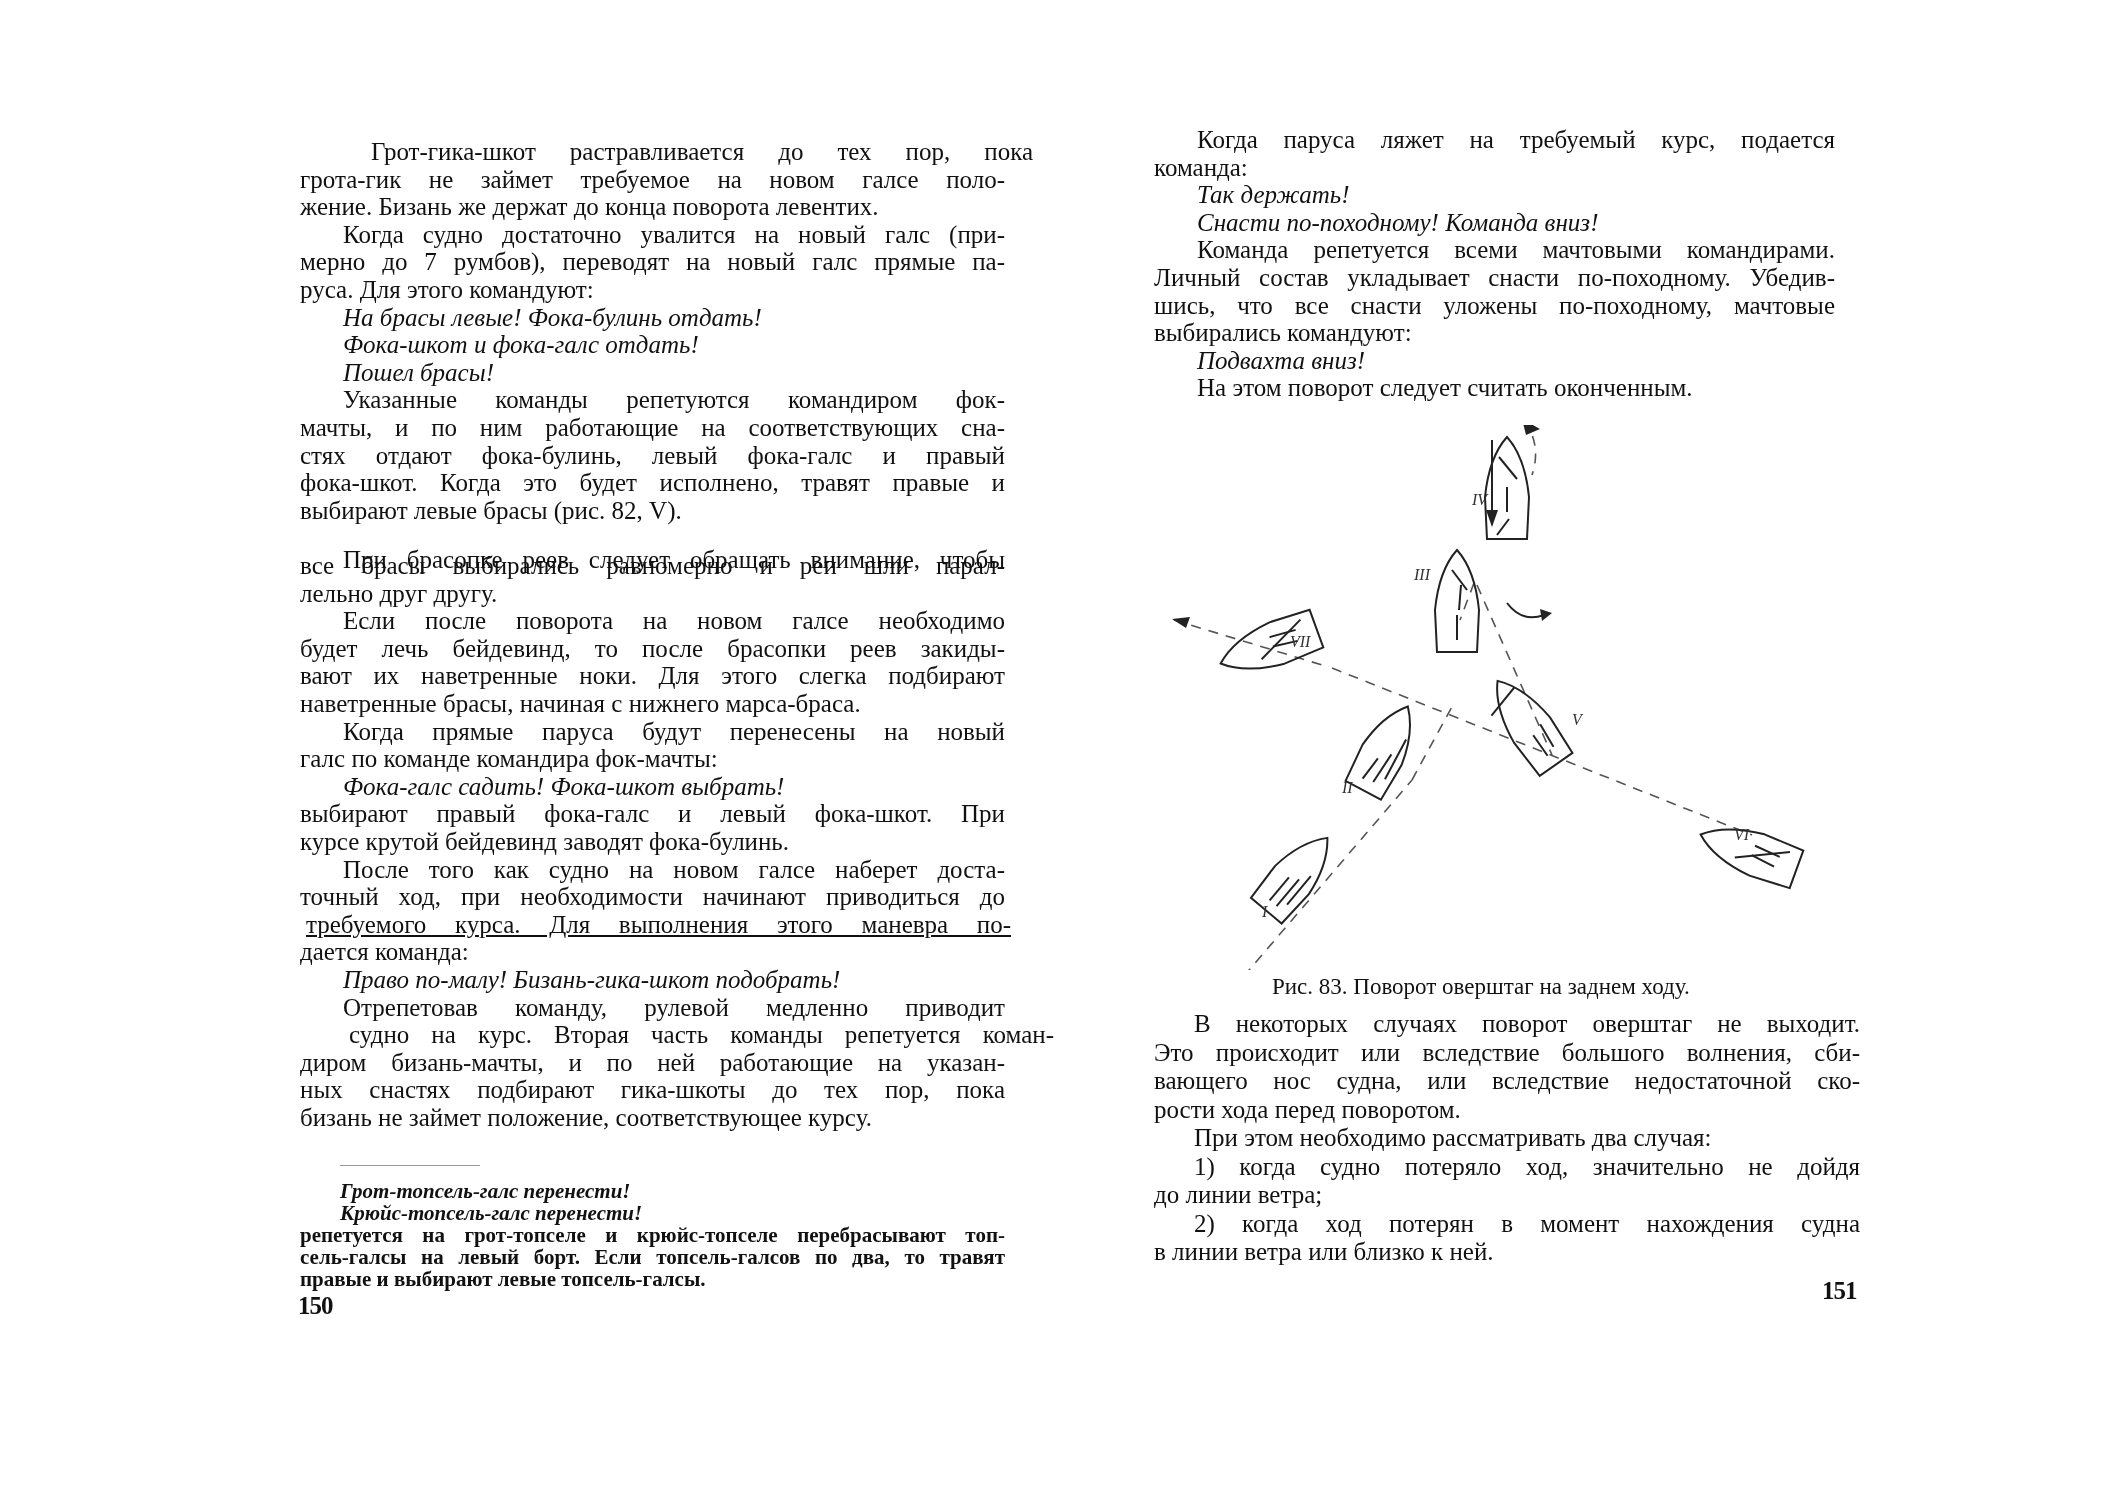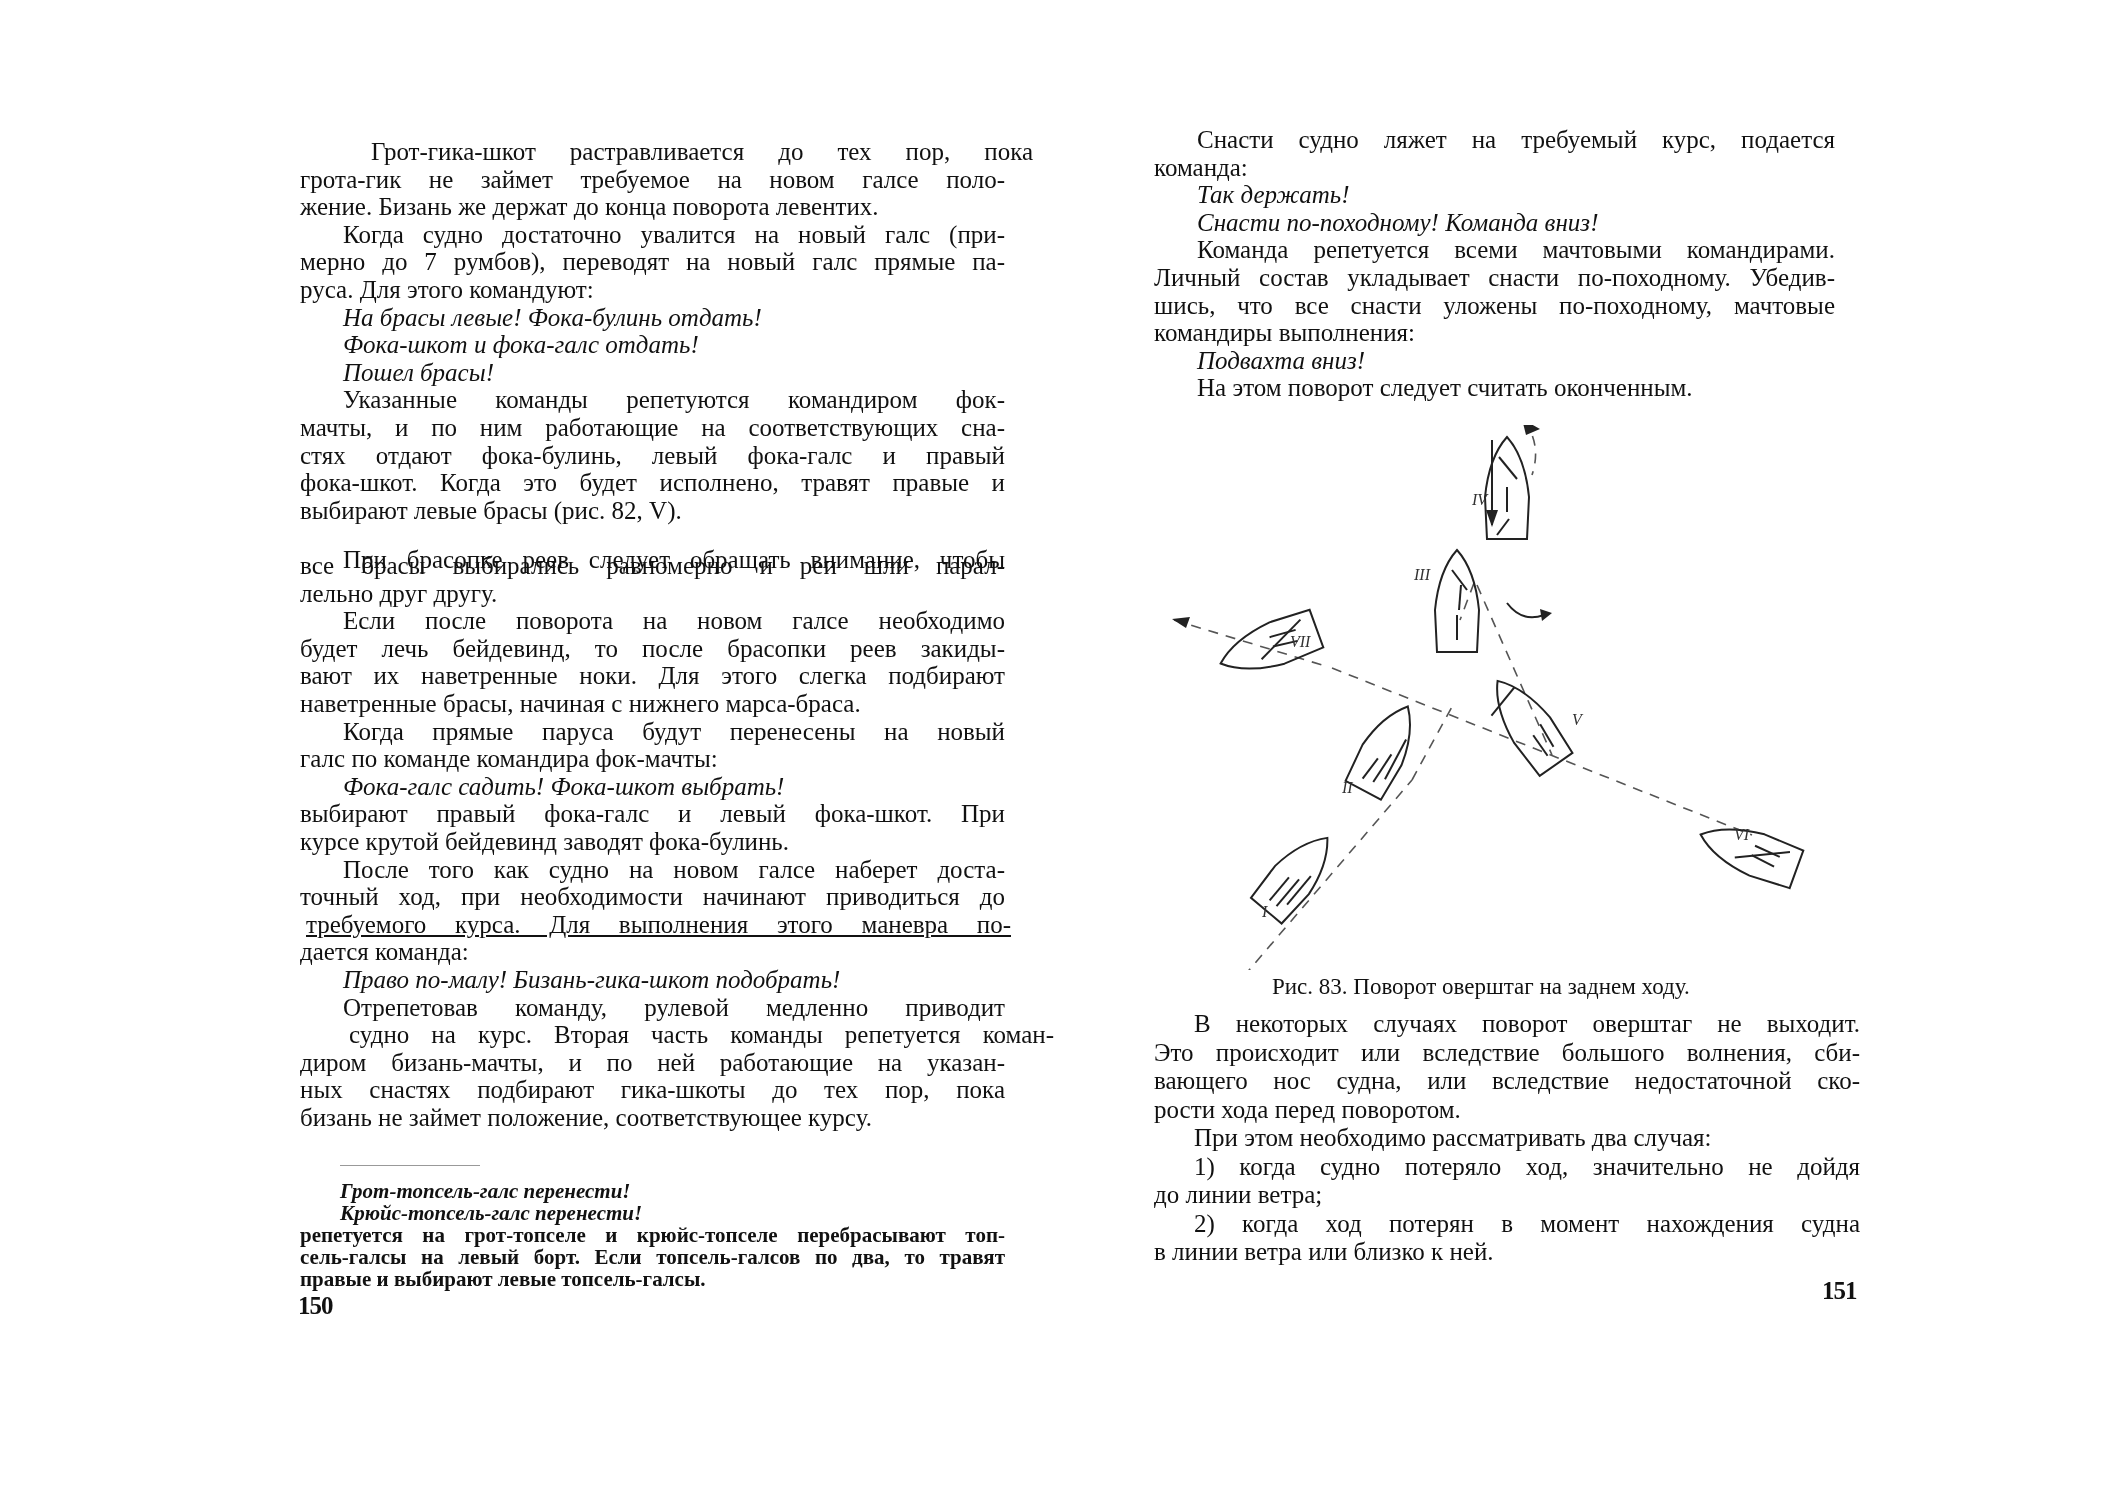--- a/index.html
+++ b/index.html
@@ -66,28 +66,28 @@
       <div class="line it fn last" style="left: 340px; top: 1202px;">Крюйс-топсель-галс перенести!</div>
       <div class="line fn" style="left: 300px; top: 1224px; width: 705px;">репетуется на грот-топселе и крюйс-топселе перебрасывают топ-</div>
       <div class="line fn" style="left: 300px; top: 1246px; width: 705px;">сель-галсы на левый борт. Если топсель-галсов по два, то травят</div>
       <div class="line fn last" style="left: 300px; top: 1268px;">правые и выбирают левые топсель-галсы.</div>
     </div>
   <div class="pnum" style="left:298px; top:1292px;">150</div>
 </div>
 
 <div class="page page-right">
   <div id="right-top">
-      <div class="line" style="left: 145px; top: 126px; width: 638px;">Снасти судно ляжет на требуемый курс, подается</div>
+      <div class="line" style="left: 145px; top: 126px; width: 638px;">Когда паруса ляжет на требуемый курс, подается</div>
       <div class="line last" style="left: 102px; top: 153.6px; width: auto;">команда:</div>
       <div class="line it last" style="left: 145px; top: 181.2px; width: auto;">Так держать!</div>
       <div class="line it last" style="left: 145px; top: 208.8px; width: auto;">Снасти по-походному! Команда вниз!</div>
       <div class="line" style="left: 145px; top: 236.4px; width: 638px;">Команда репетуется всеми мачтовыми командирами.</div>
       <div class="line" style="left: 102px; top: 264px; width: 681px;">Личный состав укладывает снасти по-походному. Убедив-</div>
       <div class="line" style="left: 102px; top: 291.6px; width: 681px;">шись, что все снасти уложены по-походному, мачтовые</div>
-      <div class="line last" style="left: 102px; top: 319.2px; width: auto;">командиры выполнения:</div>
+      <div class="line last" style="left: 102px; top: 319.2px; width: auto;">выбирались командуют:</div>
       <div class="line it last" style="left: 145px; top: 346.8px; width: auto;">Подвахта вниз!</div>
       <div class="line last" style="left: 145px; top: 374.4px; width: auto;">На этом поворот следует считать оконченным.</div>
     </div>
 
   <svg style="position:absolute; left:100px; top:425px;" width="720" height="545" viewBox="0 0 720 545">
     <g fill="none" stroke="#222" stroke-width="2">
 
       <g>
         <line x1="340" y1="15" x2="340" y2="100"></line>
         <polygon points="334,85 340,102 346,85" fill="#222" stroke="none"></polygon>

